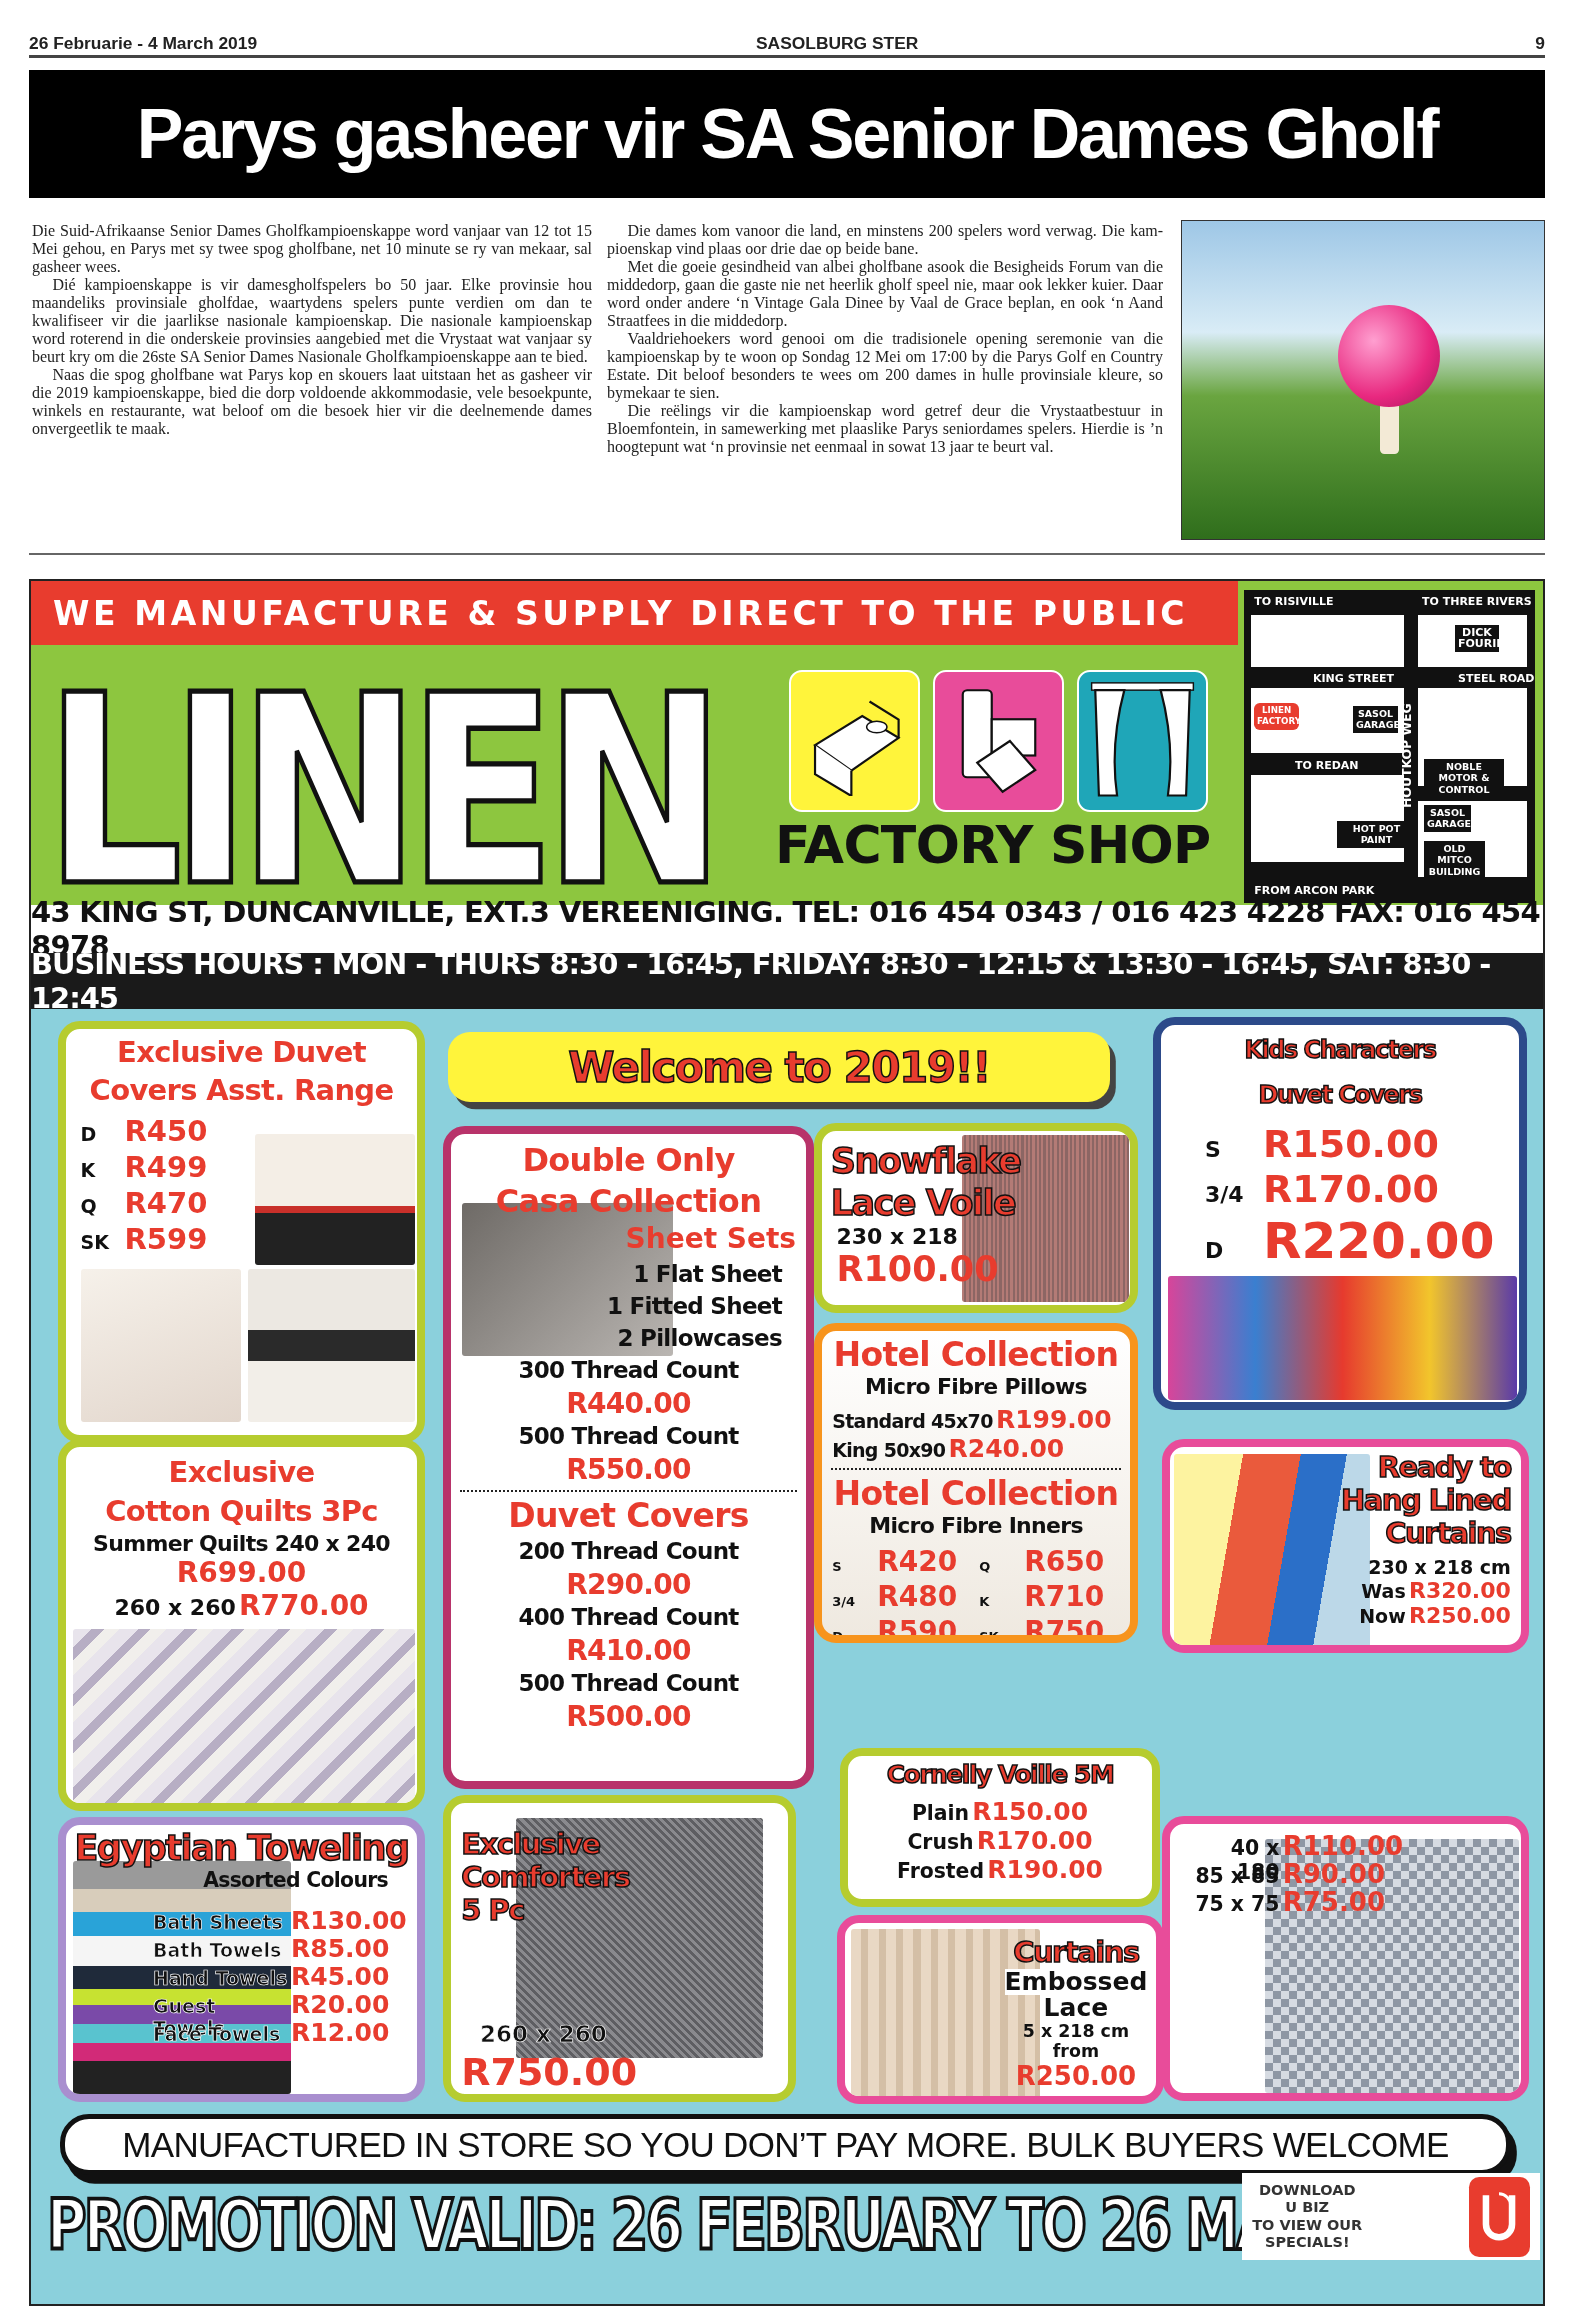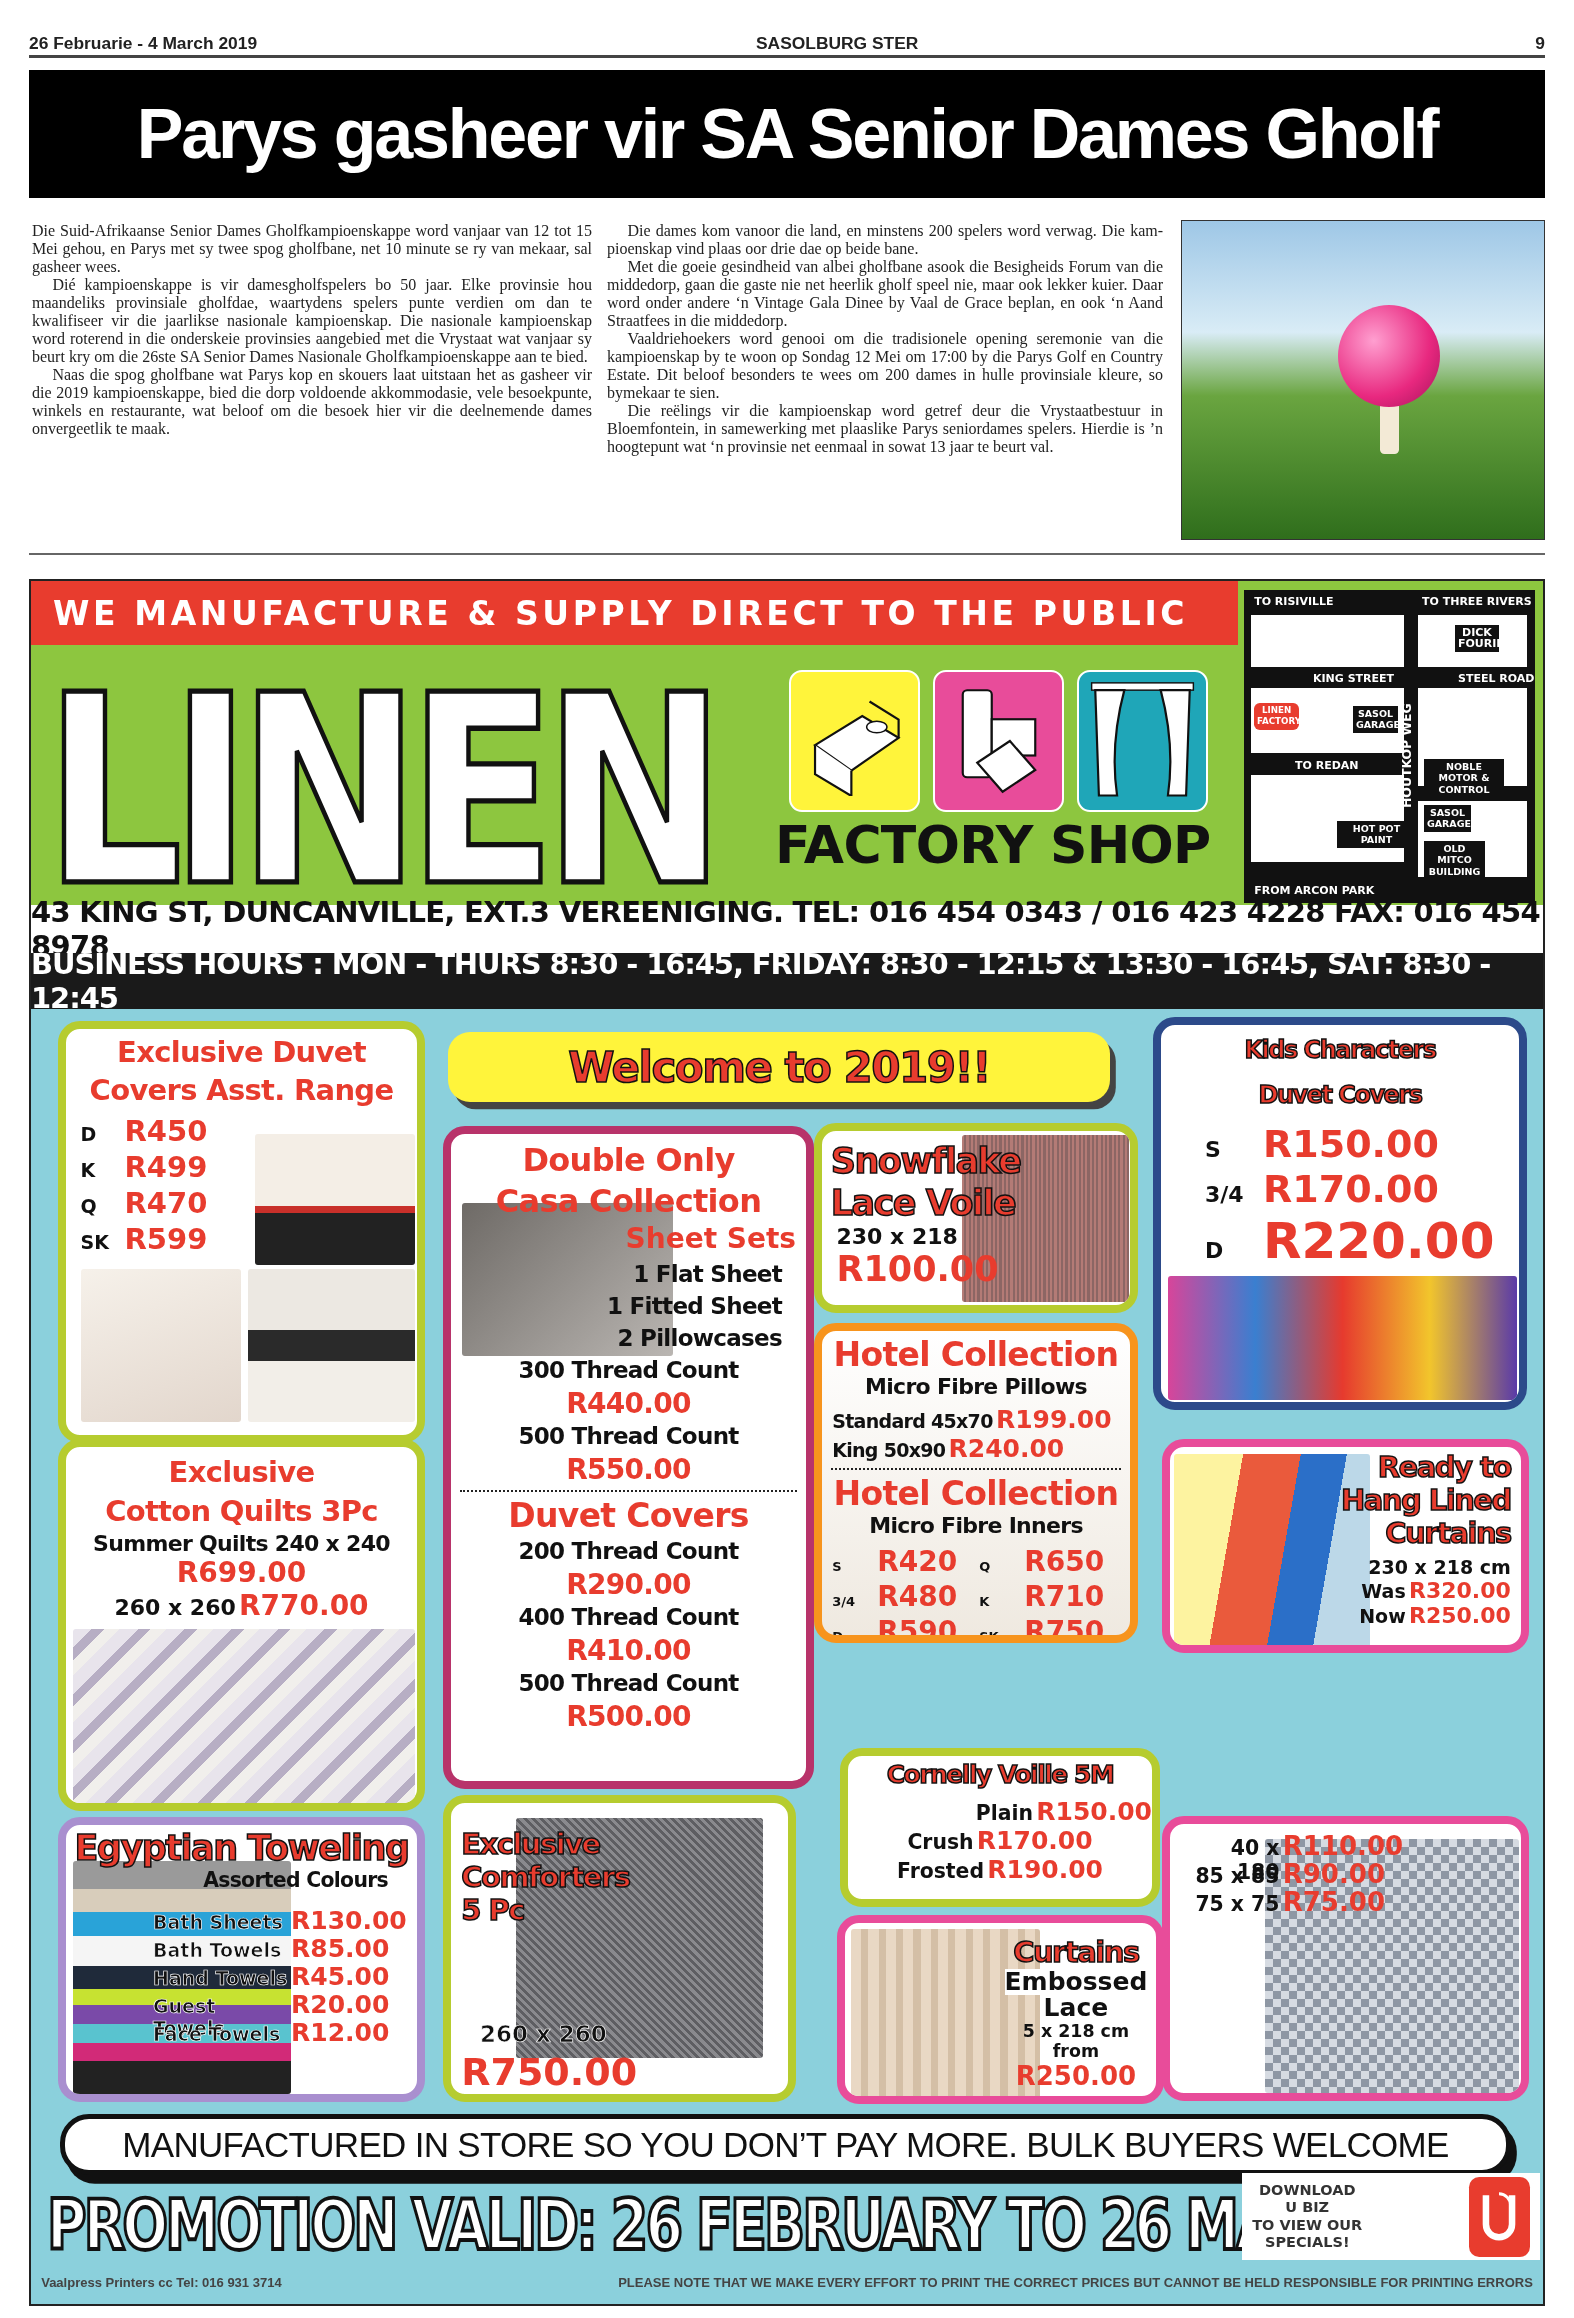--- a/index.html
+++ b/index.html
@@ -305,21 +305,21 @@
         <div>5 Pc</div>
       </div>
     <div class="t-blk" style="position:absolute;left:29px;top:218px;font-size:23px;-webkit-text-stroke:0.7px #fff">260 x 260</div>
     <div class="t-red" style="position:absolute;left:10.2px;top:247px;font-size:38px">R750.00</div>
   </div>
 
   <div class="box" style="left:807px;top:1018px;width:324px;height:0;border:none"></div>
   <div class="box" style="left:809px;top:1167px;width:320px;height:159px;border-color:#b6cc2f">
     <div class="outl ctr" style="font-size:25px;margin-top:4.4px">Cornelly Voille 5M</div>
     <div style="margin-top:7.3px">
-      <div class="row" style="justify-content:flex-end;height:29px"><span class="t-blk" style="font-size:20.4px">Plain</span>&nbsp;<span class="t-red" style="font-size:25px">R150.00</span></div>
+      <div class="row" style="justify-content:center;height:29px"><span class="t-blk" style="font-size:20.4px">Plain</span>&nbsp;<span class="t-red" style="font-size:25px">R150.00</span></div>
       <div class="row" style="justify-content:center;height:29px"><span class="t-blk" style="font-size:20.4px">Crush</span>&nbsp;<span class="t-red" style="font-size:25px">R170.00</span></div>
       <div class="row" style="justify-content:center;height:29px"><span class="t-blk" style="font-size:20.4px">Frosted</span>&nbsp;<span class="t-red" style="font-size:25px">R190.00</span></div>
     </div>
   </div>
 
   <div class="box" style="left:806px;top:1334px;width:327px;height:189px;border-color:#e84c9a">
     <div class="photo" style="left:5.8px;top:5.8px;width:189px;height:174px;background:repeating-linear-gradient(90deg,#e9d8c4 0 10.2px,#d4bfa6 10.2px 17.4px)"></div>
     <div style="position:absolute;right:8.7px;top:11.6px;text-align:center">
       <div class="outl" style="font-size:29px">Curtains</div>
       <div class="t-blk" style="font-size:25px;line-height:26px;background:#fff">Embossed</div>
@@ -348,18 +348,14 @@
         <div>TO VIEW OUR</div>
         <div>SPECIALS!</div>
     </div>
     <div style="width:61px;height:80px;background:#e83c2e;border-radius:10.2px;display:flex;align-items:center;justify-content:center">
       <svg width="44" height="58" viewBox="0 0 60 80">
           <path d="M12 10 V50 A18 18 0 0 0 48 50 V10" fill="none" stroke="#fff" stroke-width="9"></path>
           <path d="M30 8 A16 16 0 0 1 46 24" fill="none" stroke="#fff" stroke-width="4"></path>
         </svg>
     </div>
   </div>
-  <div class="abs foot">
-    <span>Vaalpress Printers cc Tel: 016 931 3714</span>
-    <span>PLEASE NOTE THAT WE MAKE EVERY EFFORT TO PRINT THE CORRECT PRICES BUT CANNOT BE HELD RESPONSIBLE FOR PRINTING ERRORS</span>
-  </div>
 </div>
 
 
 </body></html>

